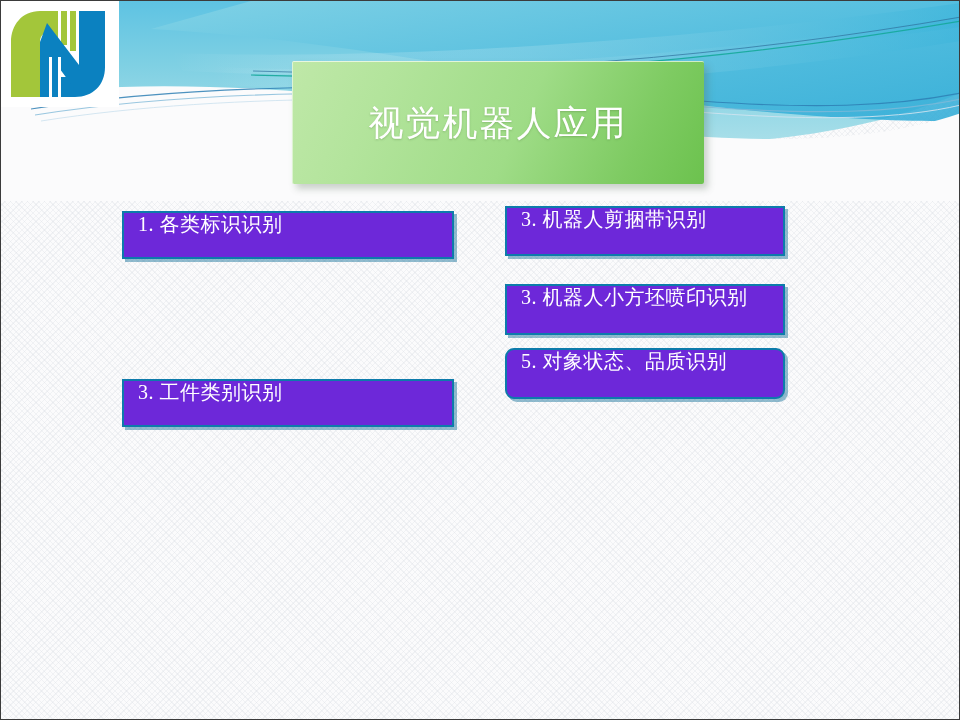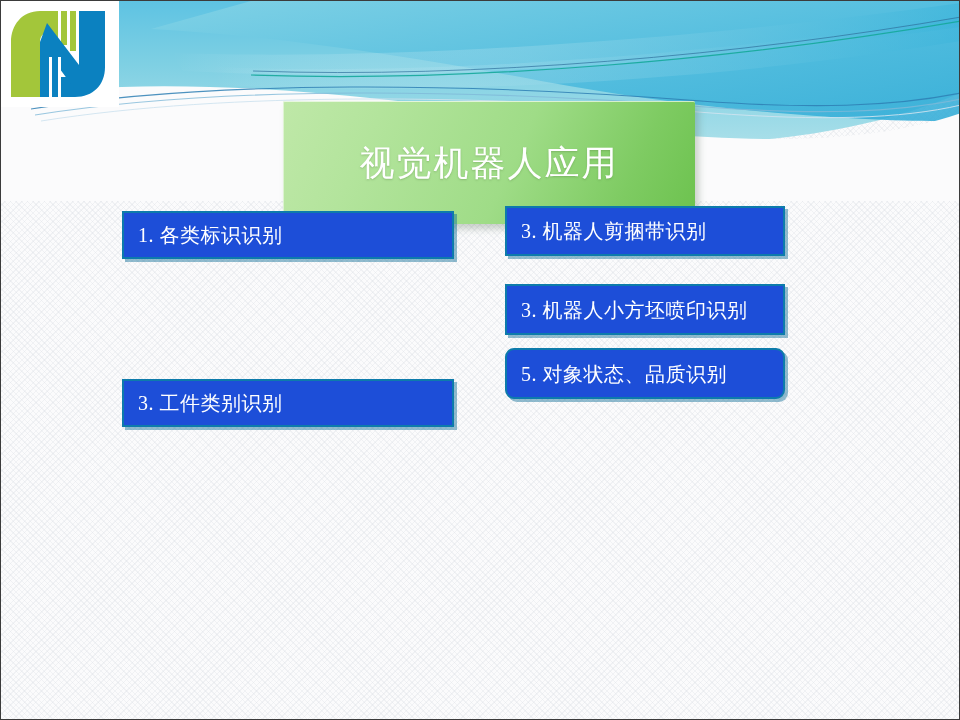--- a/index.html
+++ b/index.html
@@ -47,29 +47,28 @@
     top: 0px;
     width: 118px;
     height: 106px;
     background: #ffffff;
     z-index: 4;
   }
   #logo-box svg { display: block; }
 
   #title-banner {
     position: absolute;
-    left: 282px;
+    left: 291px;
     top: 60px;
     width: 412px;
     height: 123px;
     z-index: 5;
     background: linear-gradient(115deg, #bfe8a8 0%, #b3e49c 22%, #9fdc87 55%, #7ecb62 82%, #6cc24e 100%);
     box-shadow: 4px 5px 7px rgba(90,110,90,0.30);
     border-radius: 2px;
-    margin-top: 40px;
   }
   #title-banner .inner-edge {
     position: absolute;
     inset: 0;
     border-top: 1px solid rgba(255,255,255,0.65);
     border-left: 1px solid rgba(255,255,255,0.5);
     border-radius: 2px;
     pointer-events: none;
   }
   #title-text {
@@ -82,27 +81,26 @@
     color: #ffffff;
     font-family: "Liberation Serif", serif;
     font-size: 35px;
     letter-spacing: 2px;
     line-height: 1;
     text-shadow: 0 1px 2px rgba(80,120,60,0.35);
   }
 
   .item-box {
     position: absolute;
-    background: #1d4ed8;
+    background: #6d28d9;
     border: 2px solid #0d7bab;
     box-sizing: border-box;
     box-shadow: 3px 3px 0 rgba(13,108,150,0.45);
     z-index: 6;
     display: flex;
-    align-items: center;
   }
   .item-label {
     color: #ffffff;
     font-family: "Liberation Serif", serif;
     font-size: 20px;
     line-height: 1.1;
     padding-left: 14px;
     white-space: nowrap;
     letter-spacing: 0.5px;
   }

